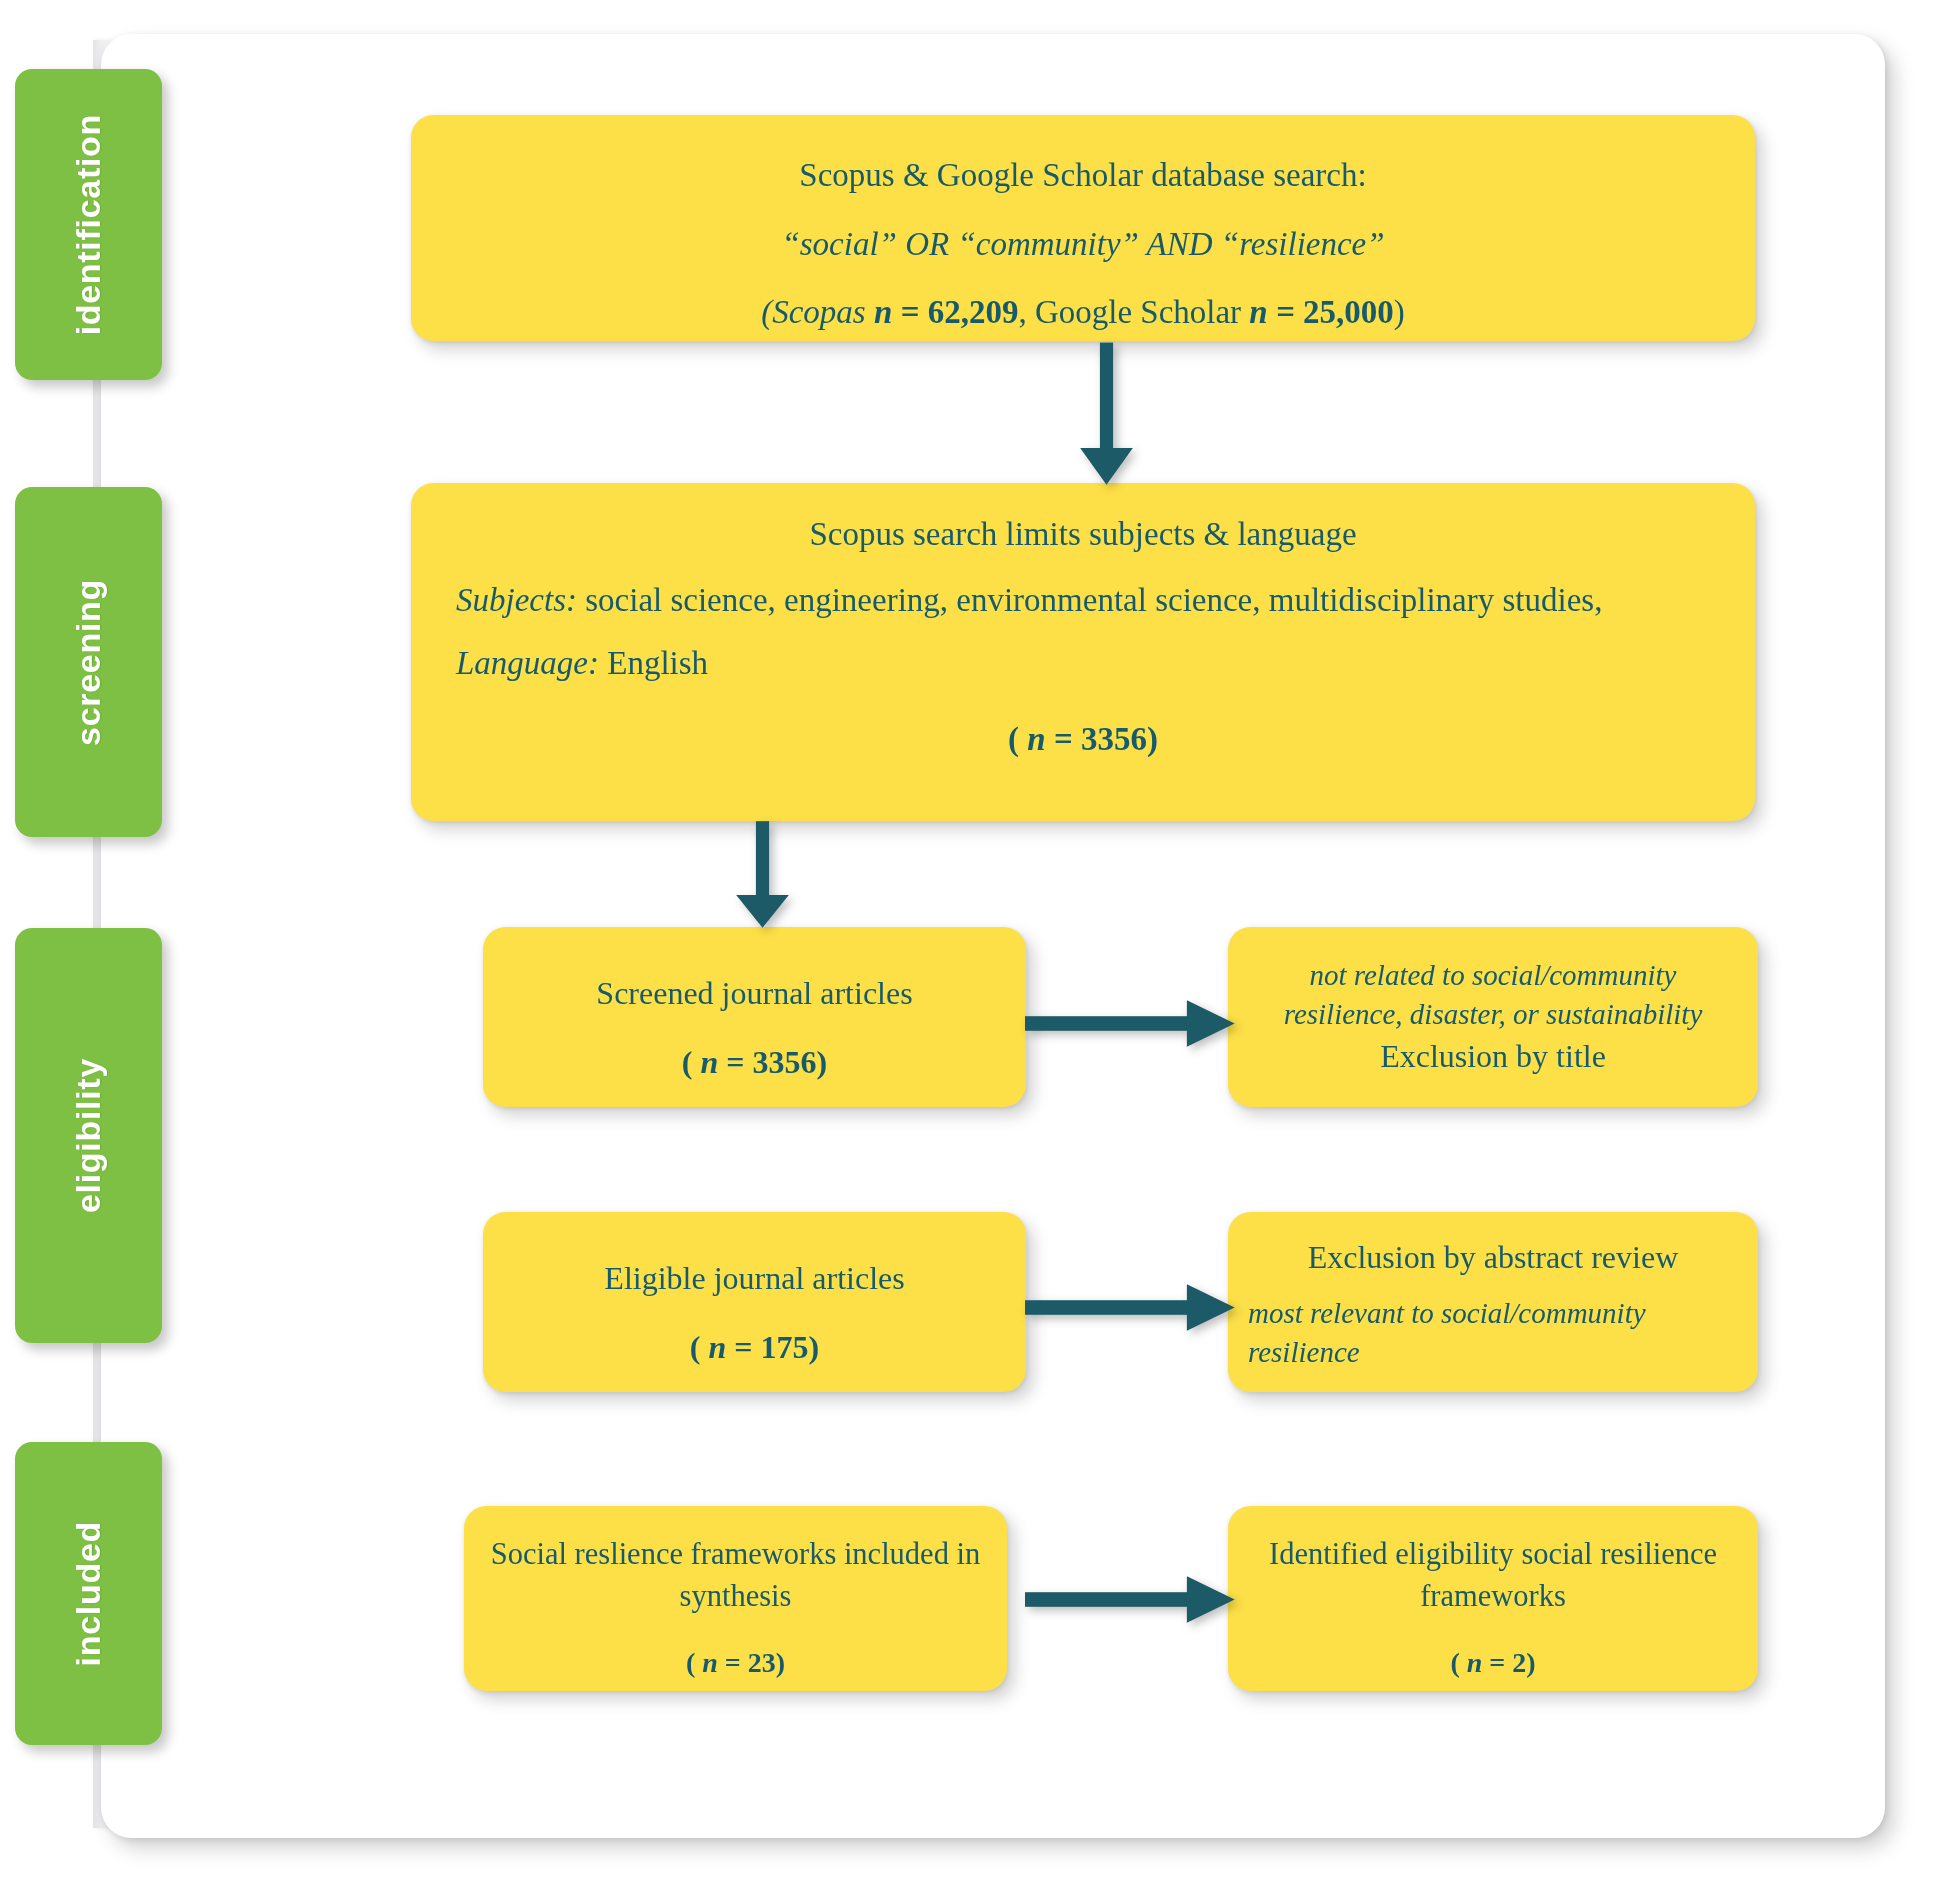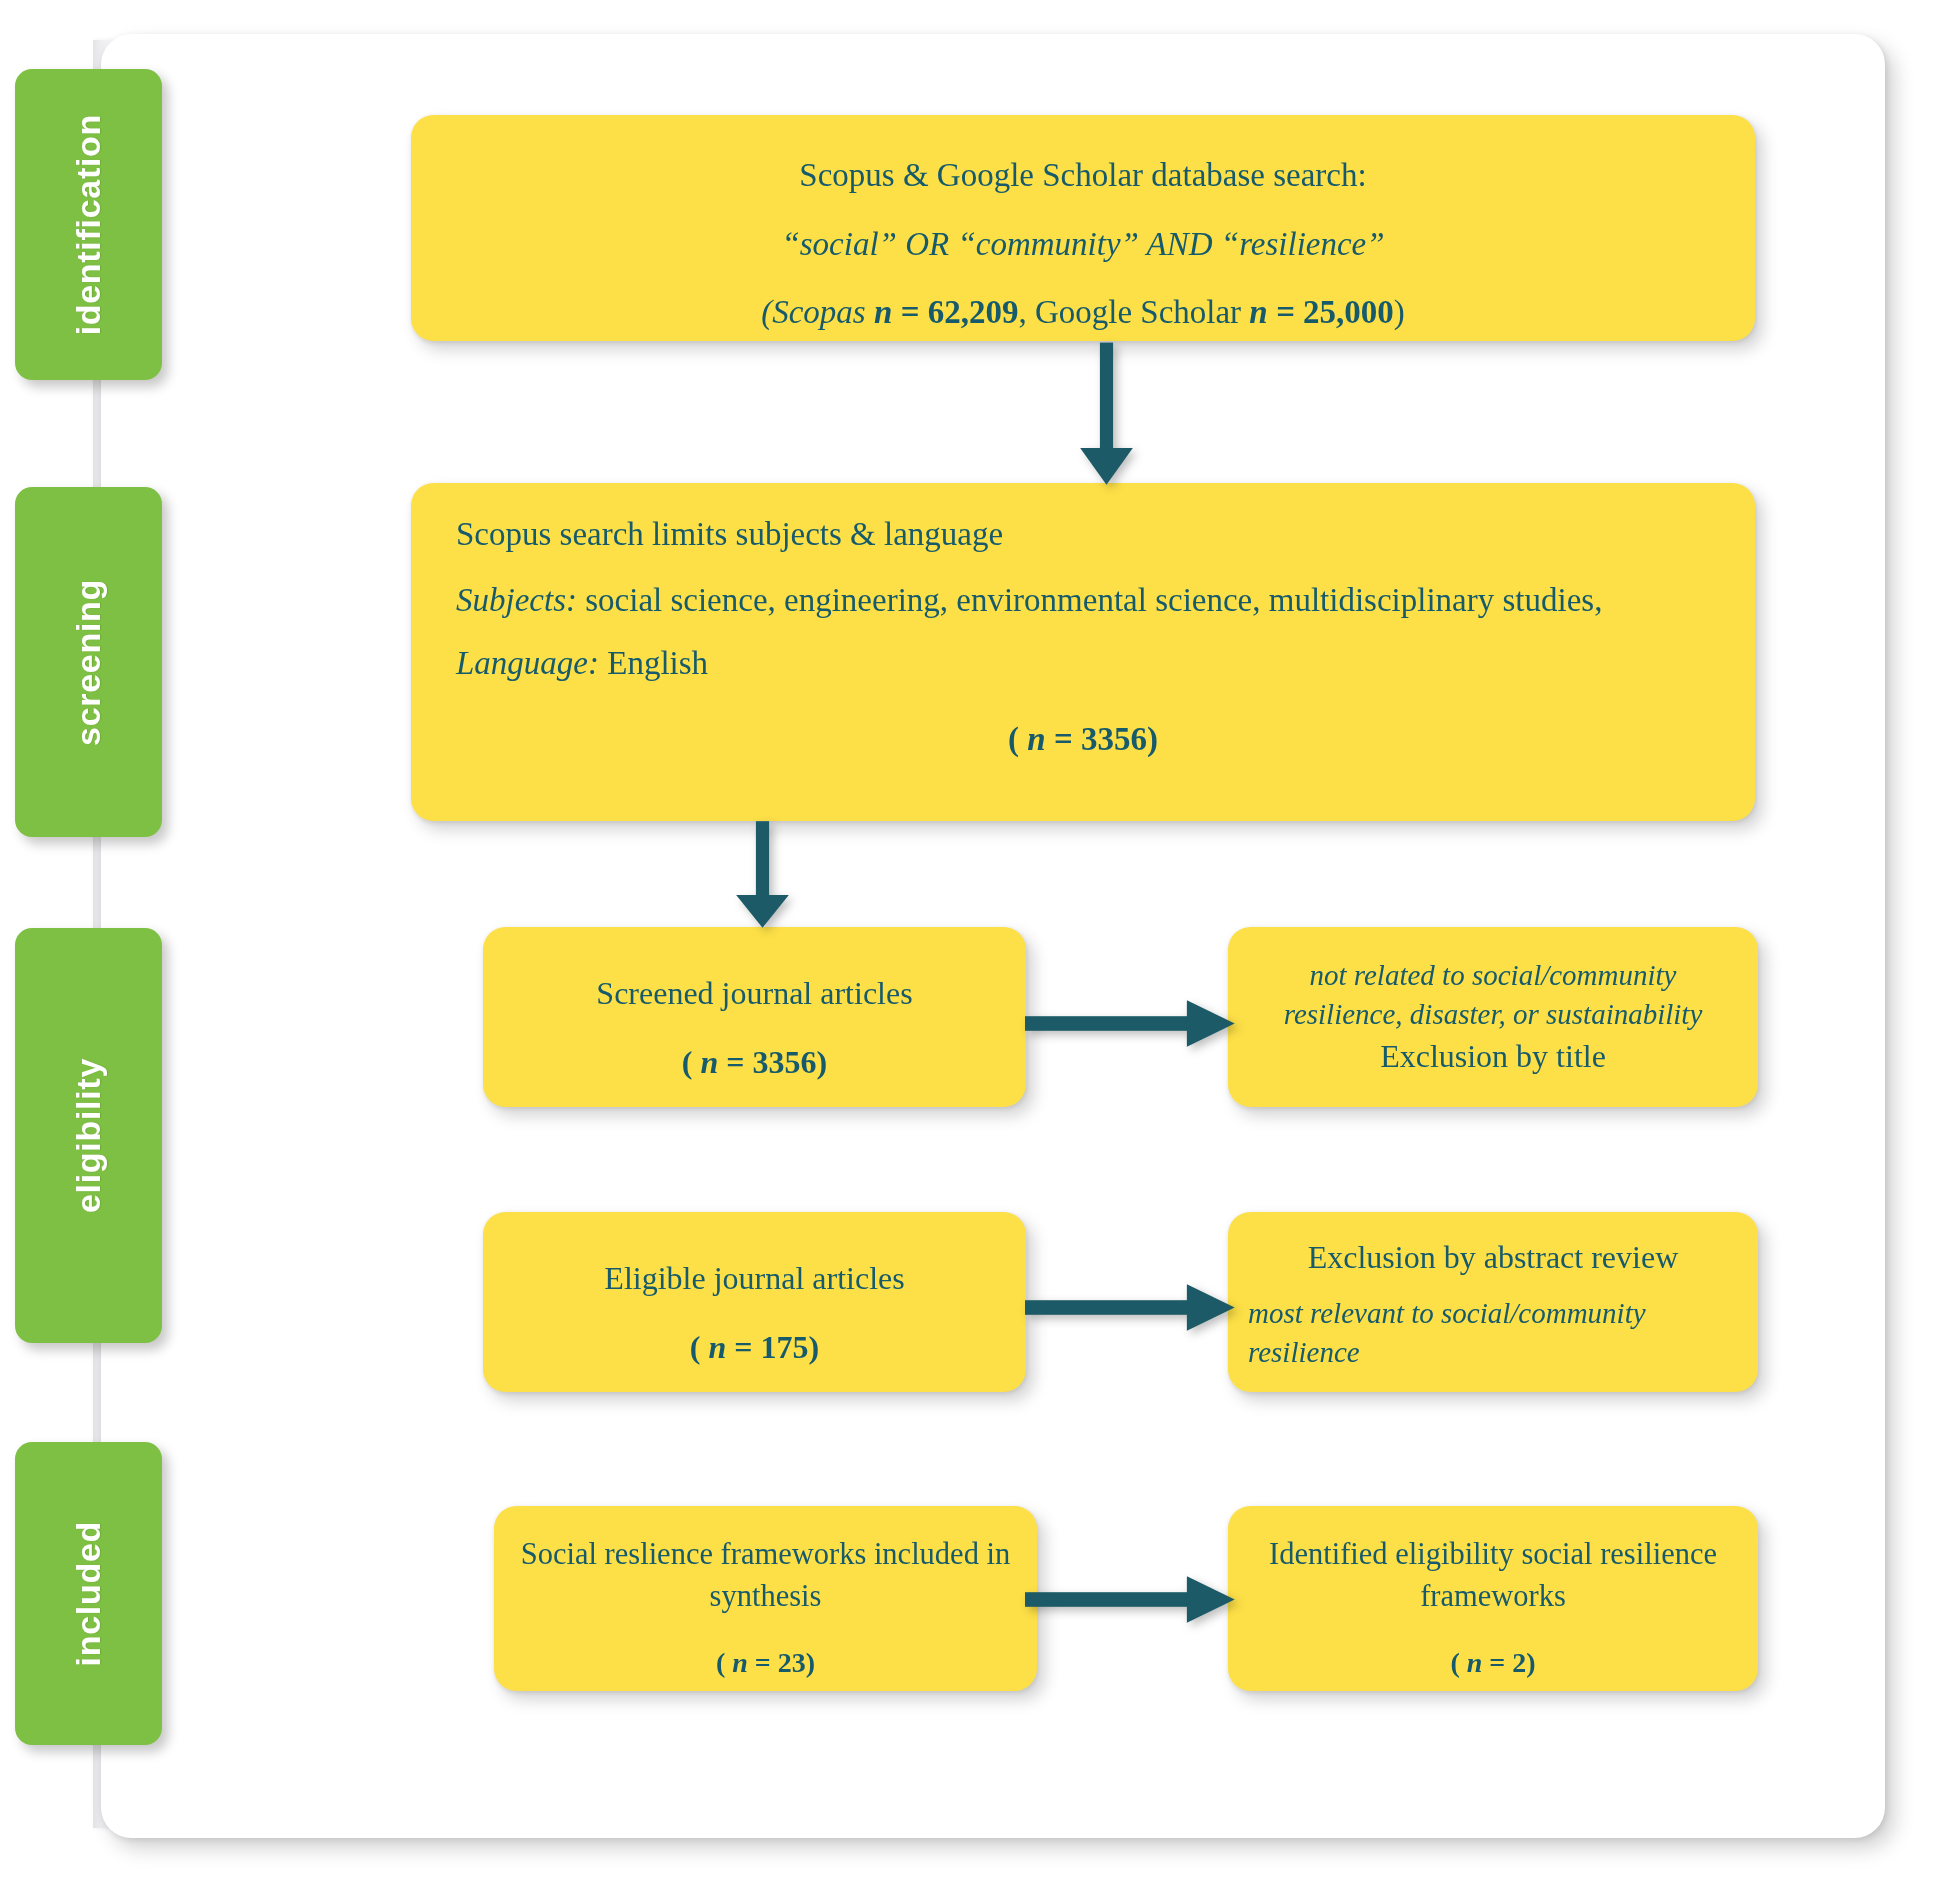--- a/index.html
+++ b/index.html
@@ -99,21 +99,21 @@
   .bi { font-weight: bold; font-style: italic; }
 
   
   #box-search { left: 411px; top: 115px; width: 1344px; height: 226px; }
   #box-search .body { top: 37px; padding: 0 40px; }
   #box-search .line { font-size: 33px; margin-bottom: 22.5px; }
 
   
   #box-limits { left: 411px; top: 483px; width: 1344px; height: 338px; }
   #box-limits .body { top: 28px; padding: 0 45px; }
-  #box-limits .l-title { font-size: 33px; margin-bottom: 20px; }
+  #box-limits .l-title { font-size: 33px; text-align: center; margin-bottom: 20px; }
   #box-limits .l-sub   { font-size: 33px; text-align: left; margin-bottom: 17px; }
   #box-limits .l-n     { font-size: 33px; text-align: center; margin-top: 29px; }
 
   
   #box-screened  { left: 483px;  top: 927px; width: 543px;  height: 180px; }
   #box-screened .body { top: 44px; padding: 0 24px; }
   #box-screened .line { font-size: 32px; margin-bottom: 24px; }
 
   #box-excl-title { left: 1228px; top: 927px; width: 530px; height: 180px; }
   #box-excl-title .body { top: 29px; padding: 0 18.5px; }
@@ -124,21 +124,21 @@
   #box-eligible { left: 483px; top: 1212px; width: 543px; height: 180px; }
   #box-eligible .body { top: 44px; padding: 0 24px; }
   #box-eligible .line { font-size: 32px; margin-bottom: 24px; }
 
   #box-excl-abstract { left: 1228px; top: 1212px; width: 530px; height: 180px; }
   #box-excl-abstract .body { top: 22.5px; padding: 0 20px; }
   #box-excl-abstract .l-title { font-size: 32px; text-align: center; margin-bottom: 14.6px; }
   #box-excl-abstract .l-sub   { font-size: 29px; text-align: left; line-height: 1.34; }
 
   
-  #box-included-synth { left: 494px; top: 1506px; width: 543px; height: 185px; }
+  #box-included-synth { left: 464px; top: 1506px; width: 543px; height: 185px; }
   #box-included-synth .body { top: 26.5px; padding: 0 20px; }
   #box-included-synth .l-title { font-size: 30.5px; text-align: center; line-height: 1.38; }
   #box-included-synth .l-n     { font-size: 28px; text-align: center; margin-top: 26.5px; }
 
   #box-identified { left: 1228px; top: 1506px; width: 530px; height: 185px; }
   #box-identified .body { top: 26.5px; padding: 0 20px; }
   #box-identified .l-title { font-size: 30.5px; text-align: center; line-height: 1.38; }
   #box-identified .l-n     { font-size: 28px; text-align: center; margin-top: 26.5px; }
 
   

